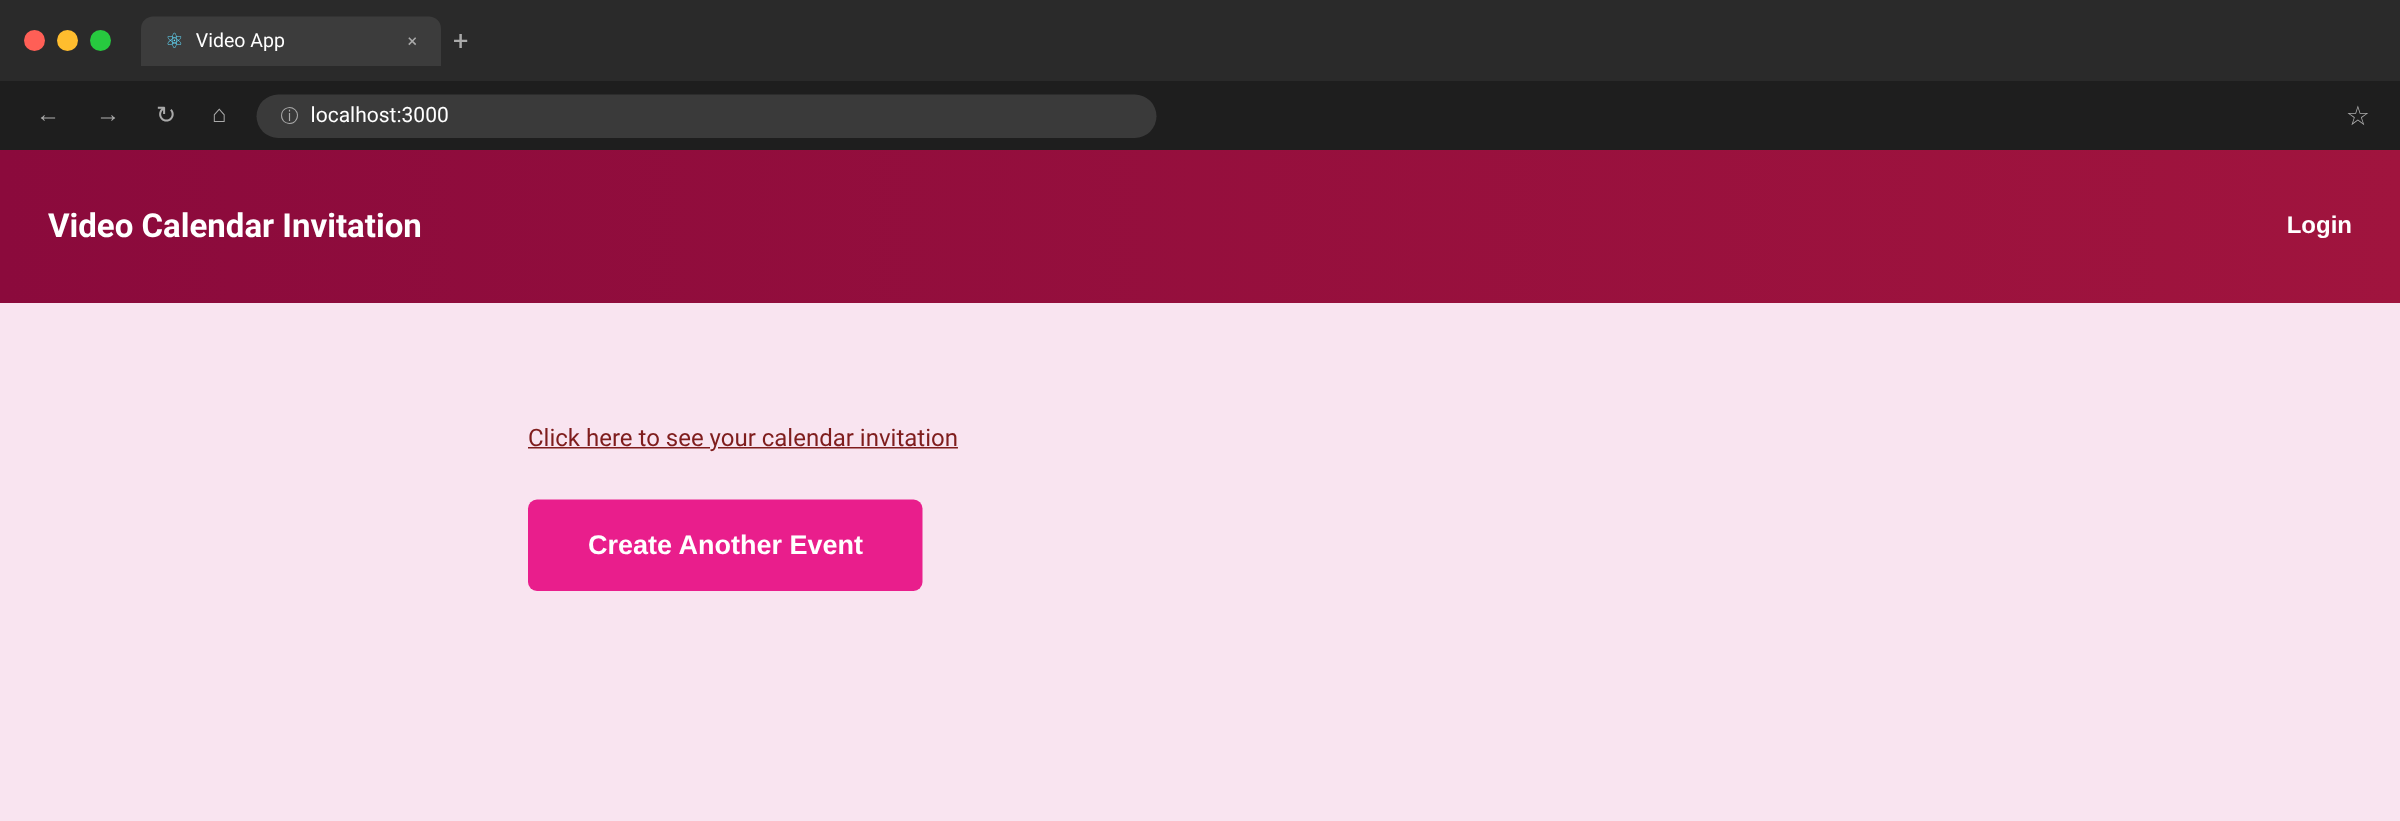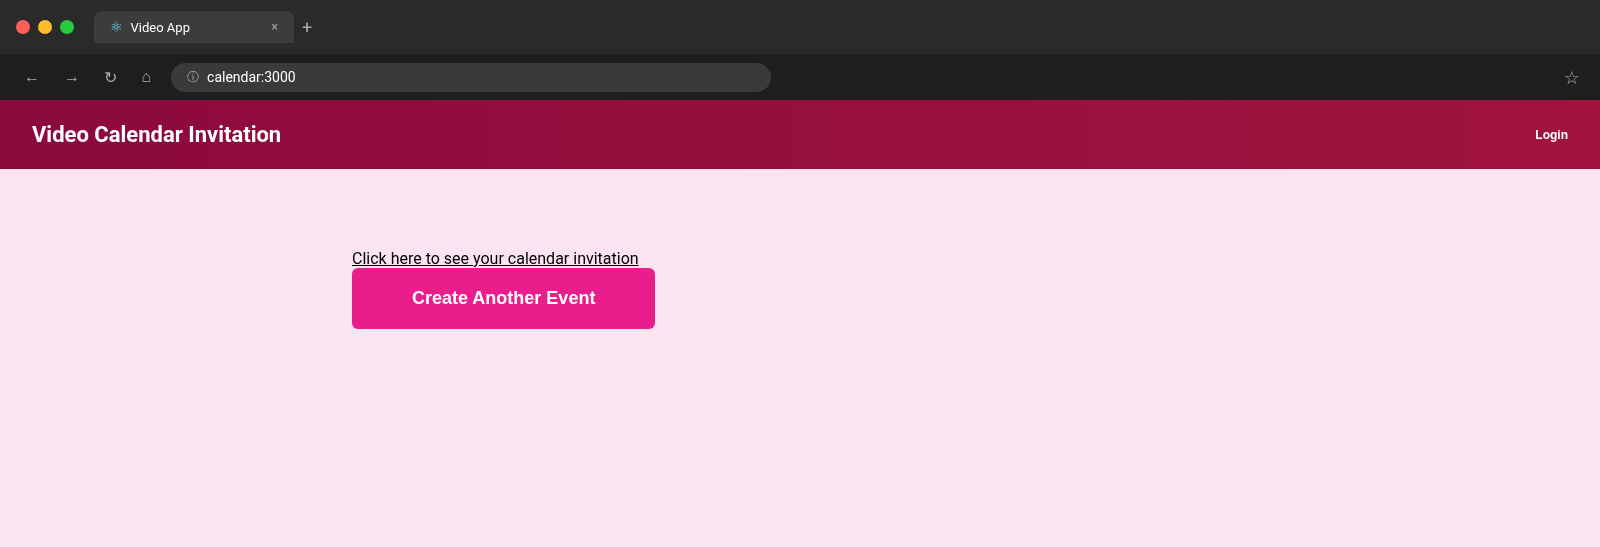--- a/index.html
+++ b/index.html
@@ -124,72 +124,73 @@
     .star-btn {
       margin-left: auto;
       color: #aaa;
       font-size: 18px;
       cursor: pointer;
     }
 
     
     .app-header {
       background: linear-gradient(to right, #8b0a3c, #a0143e);
-      height: 69px;
+      height: 102px;
       display: flex;
       align-items: center;
       padding: 0 32px;
       width: 100%;
     }
 
     .app-title {
       color: white;
       font-size: 22px;
       font-weight: 700;
     }
 
     .login-btn {
       margin-left: auto;
       color: white;
-      font-size: 12px;
+      font-size: 16px;
       font-weight: 600;
       background: none;
       border: none;
       cursor: pointer;
     }
 
     
     .main-content {
       background: #f9e4f0;
       padding: 80px 32px 80px 352px;
       min-height: 413px;
     }
 
     .event-created-text {
       font-size: 18px;
       color: #1a1a1a;
       margin-bottom: 8px;
     }
 
     .calendar-link {
-      color: #000000;
+      color: #7f1d1d;
       font-size: 16px;
       text-decoration: underline;
       cursor: pointer;
       display: block;
+      margin-bottom: 32px;
     }
 
     .create-event-btn {
       background: #e91e8c;
       color: white;
       font-size: 18px;
       font-weight: 700;
       border: none;
       border-radius: 6px;
-      padding: 20px 60px;
+      padding: 20px 40px;
       cursor: pointer;
       display: inline-block;
     }
   </style>
 </head>
 <body>
 
 <div class="browser-chrome">
   <div class="browser-titlebar">
     <div class="traffic-lights">
@@ -206,21 +207,21 @@
       <span class="tab-new">+</span>
     </div>
   </div>
   <div class="browser-addressbar">
     <button class="nav-btn">←</button>
     <button class="nav-btn">→</button>
     <button class="nav-btn">↻</button>
     <button class="nav-btn">⌂</button>
     <div class="address-bar">
       <span class="address-bar-icon">ⓘ</span>
-      <span class="address-bar-url">calendar:3000</span>
+      <span class="address-bar-url">localhost:3000</span>
     </div>
     <span class="star-btn">☆</span>
   </div>
 </div>
 
 <header class="app-header">
   <span class="app-title">Video Calendar Invitation</span>
   <button class="login-btn">Login</button>
 </header>
 

